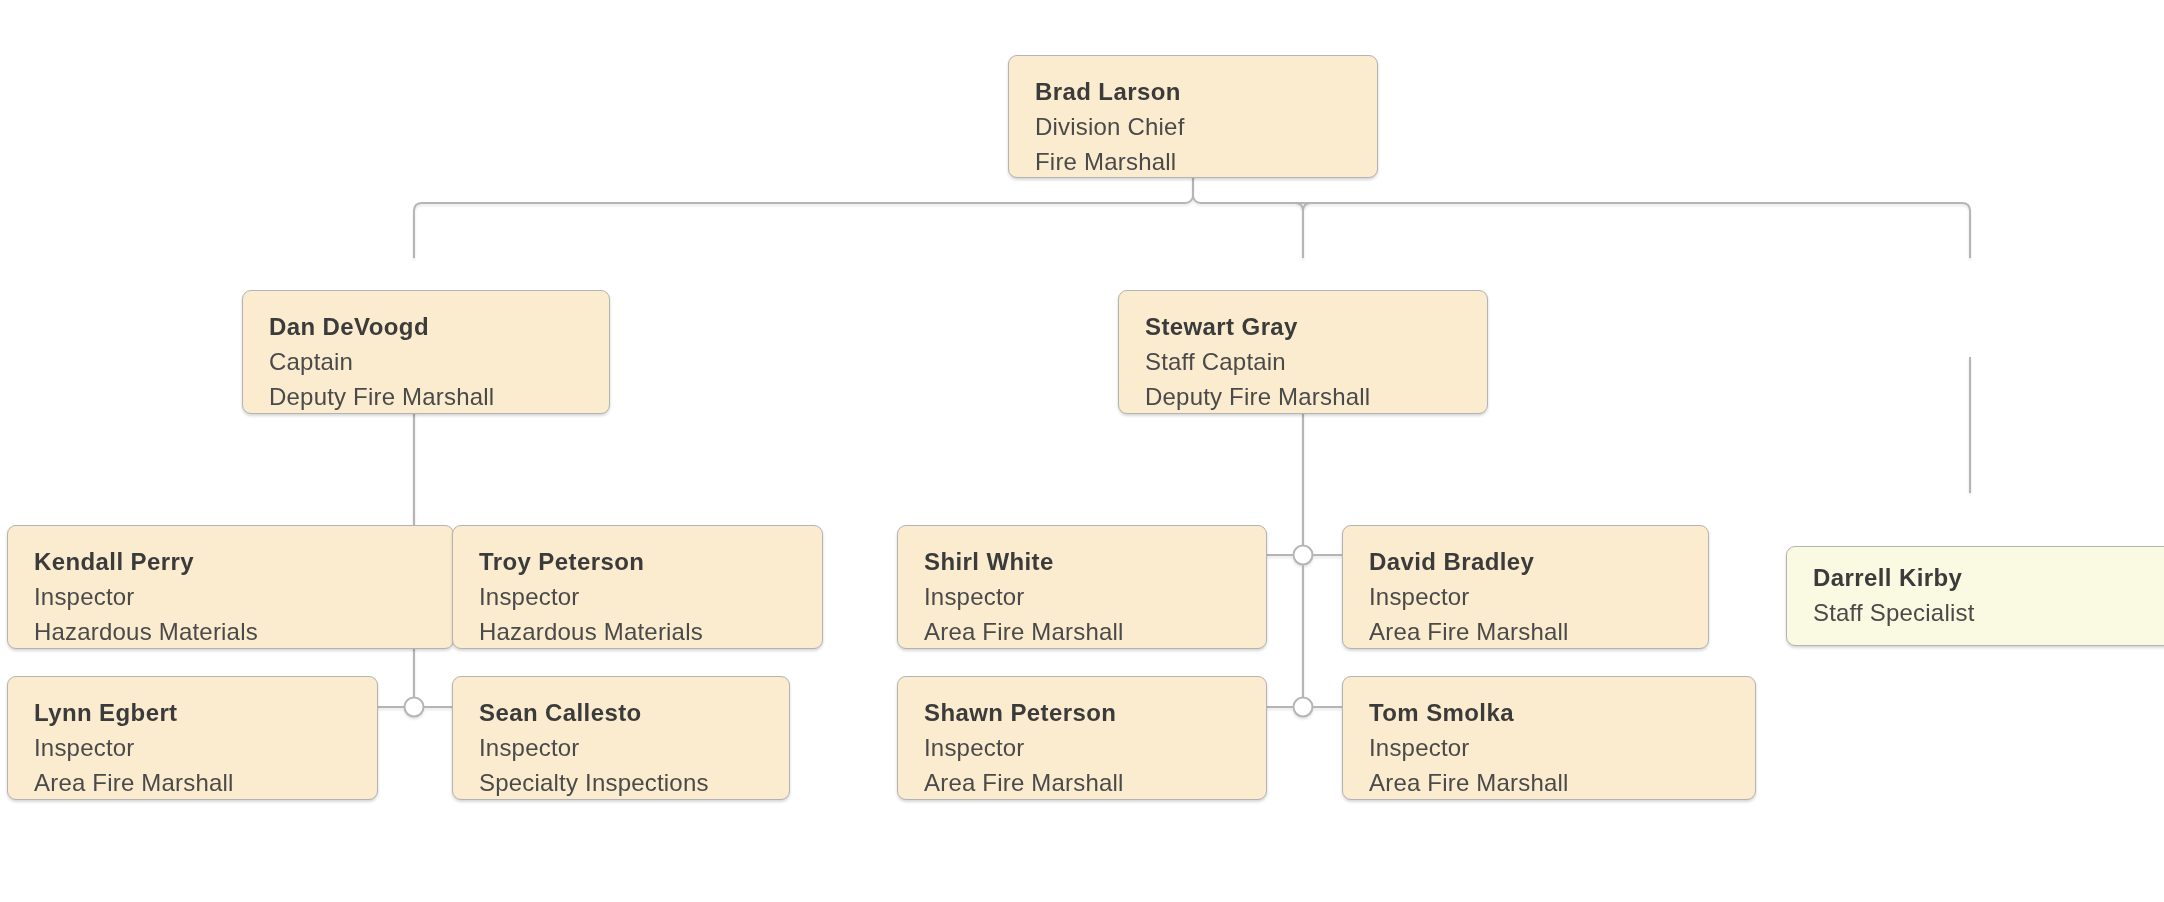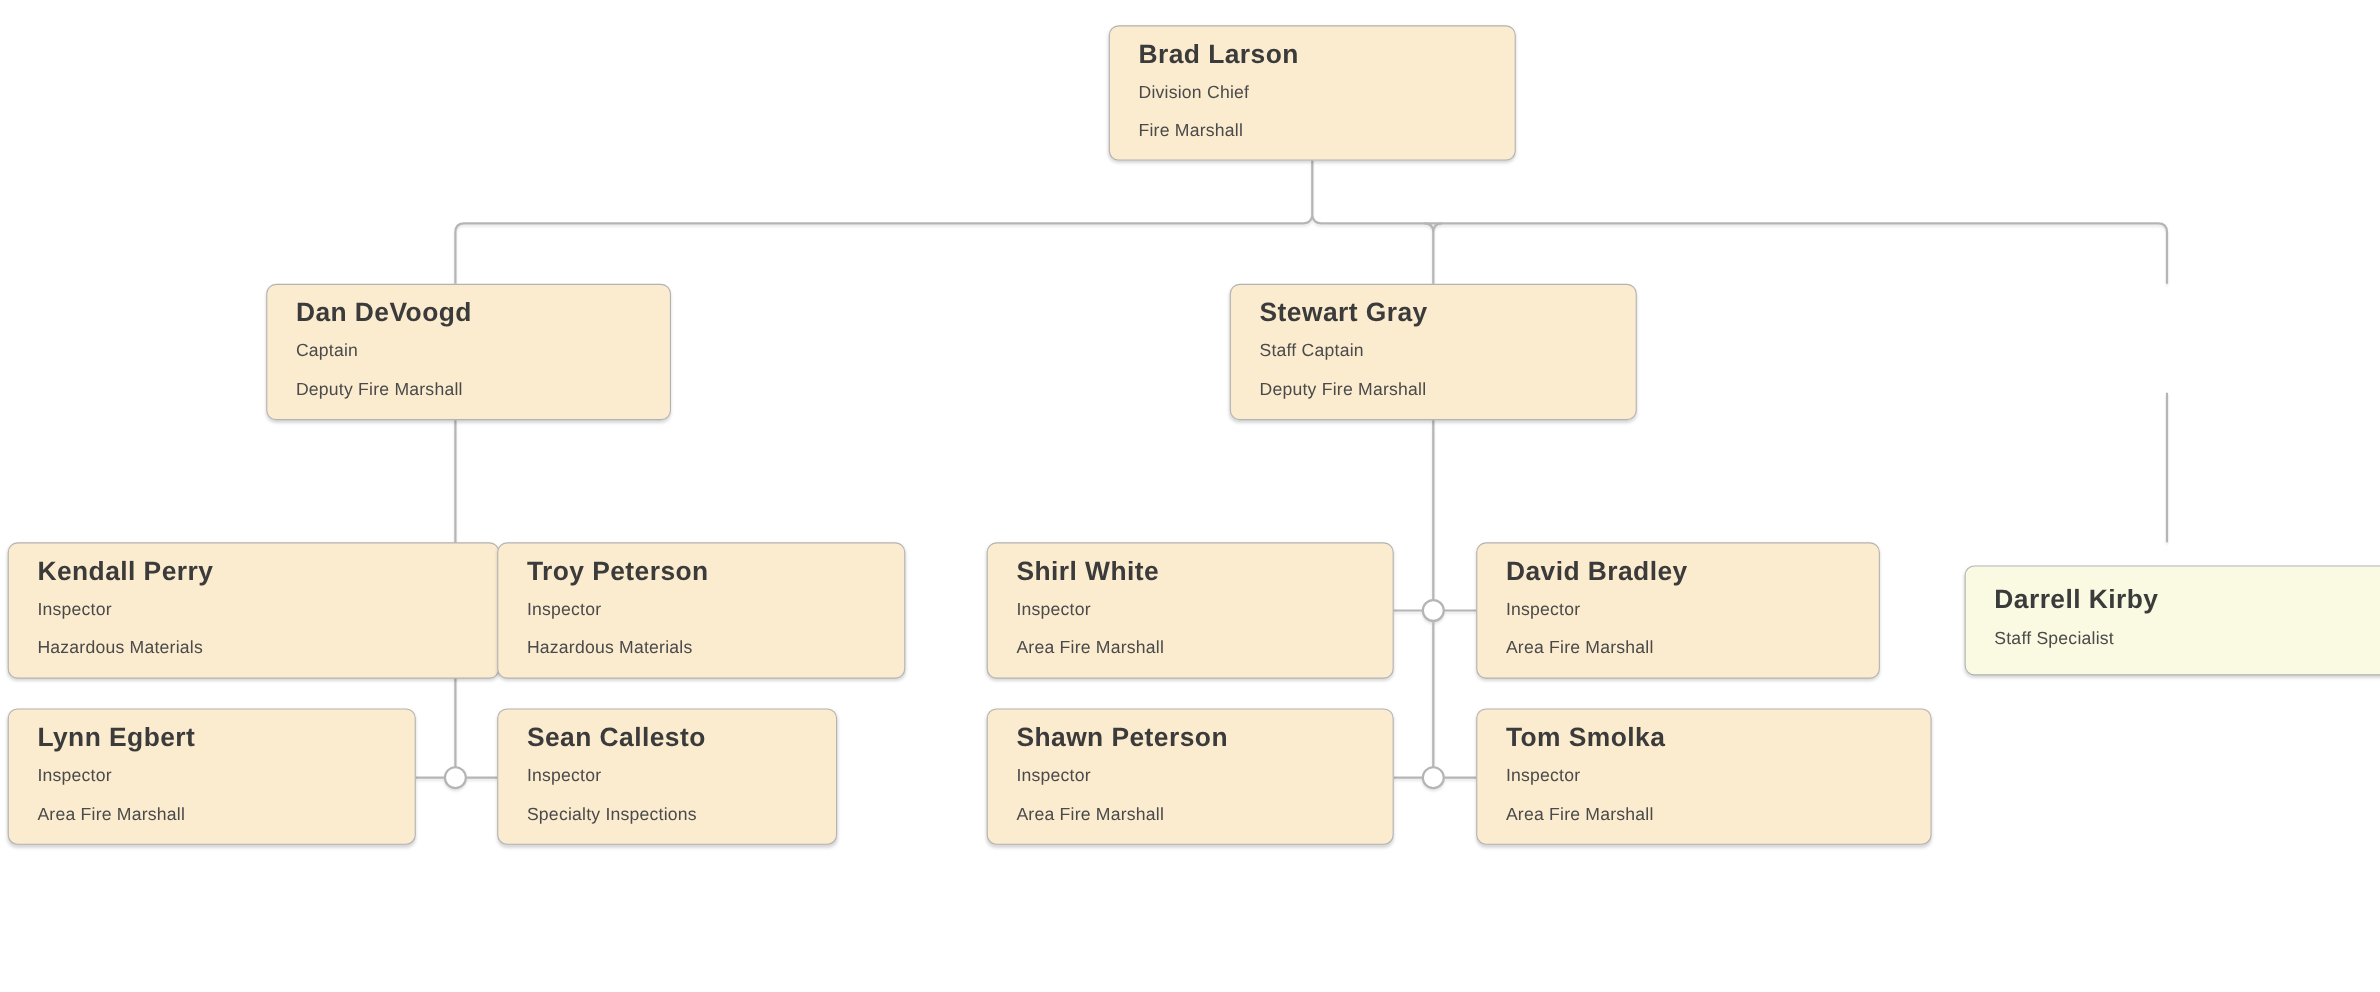--- a/index.html
+++ b/index.html
@@ -12,34 +12,35 @@
   }
   #connectors{position:absolute;left:0;top:0;
     filter:drop-shadow(0 2px 1px rgba(0,0,0,0.10));}
   .node{
     position:absolute;
     box-sizing:border-box;
     height:124px;
     background:var(--node-peach,#fbeccf);
     border:1.5px solid var(--node-border,#b3b3b3);
     border-radius:9px;
-    padding:8px 24px 0 26px;
+    padding:18px 24px 0 26px;
     box-shadow:0 2px 3px rgba(0,0,0,0.16);
+    margin-top:32px;
   }
   .node.yellow{background:var(--node-yellow,#fafae2);}
   .node.two-line{height:100px;padding-top:13px;}
   .node .name{
     font-weight:bold;
     font-size:24px;line-height:35px;
     color:var(--name-text,#3b3b3b);
     letter-spacing:0.4px;
     white-space:nowrap;
   }
   .node .role{
-    font-size:16px;line-height:35px;
+    font-size:24px;line-height:35px;
     color:var(--role-text,#4a4a4a);
     letter-spacing:0.2px;
     white-space:nowrap;
   }
 </style>
 </head>
 <body>
 
 <div id="canvas">
 
@@ -94,21 +95,21 @@
     <div class="role">Inspector</div>
     <div class="role">Hazardous Materials</div>
   </div>
 
   <div class="node" style="left:7px;top:644px;width:371px">
     <div class="name">Lynn Egbert</div>
     <div class="role">Inspector</div>
     <div class="role">Area Fire Marshall</div>
   </div>
 
-  <div class="node" style="left:452px;top:644px;width:309px">
+  <div class="node" style="left:452px;top:644px;width:338px">
     <div class="name">Sean Callesto</div>
     <div class="role">Inspector</div>
     <div class="role">Specialty Inspections</div>
   </div>
 
   <div class="node" style="left:897px;top:493px;width:370px">
     <div class="name">Shirl White</div>
     <div class="role">Inspector</div>
     <div class="role">Area Fire Marshall</div>
   </div>

